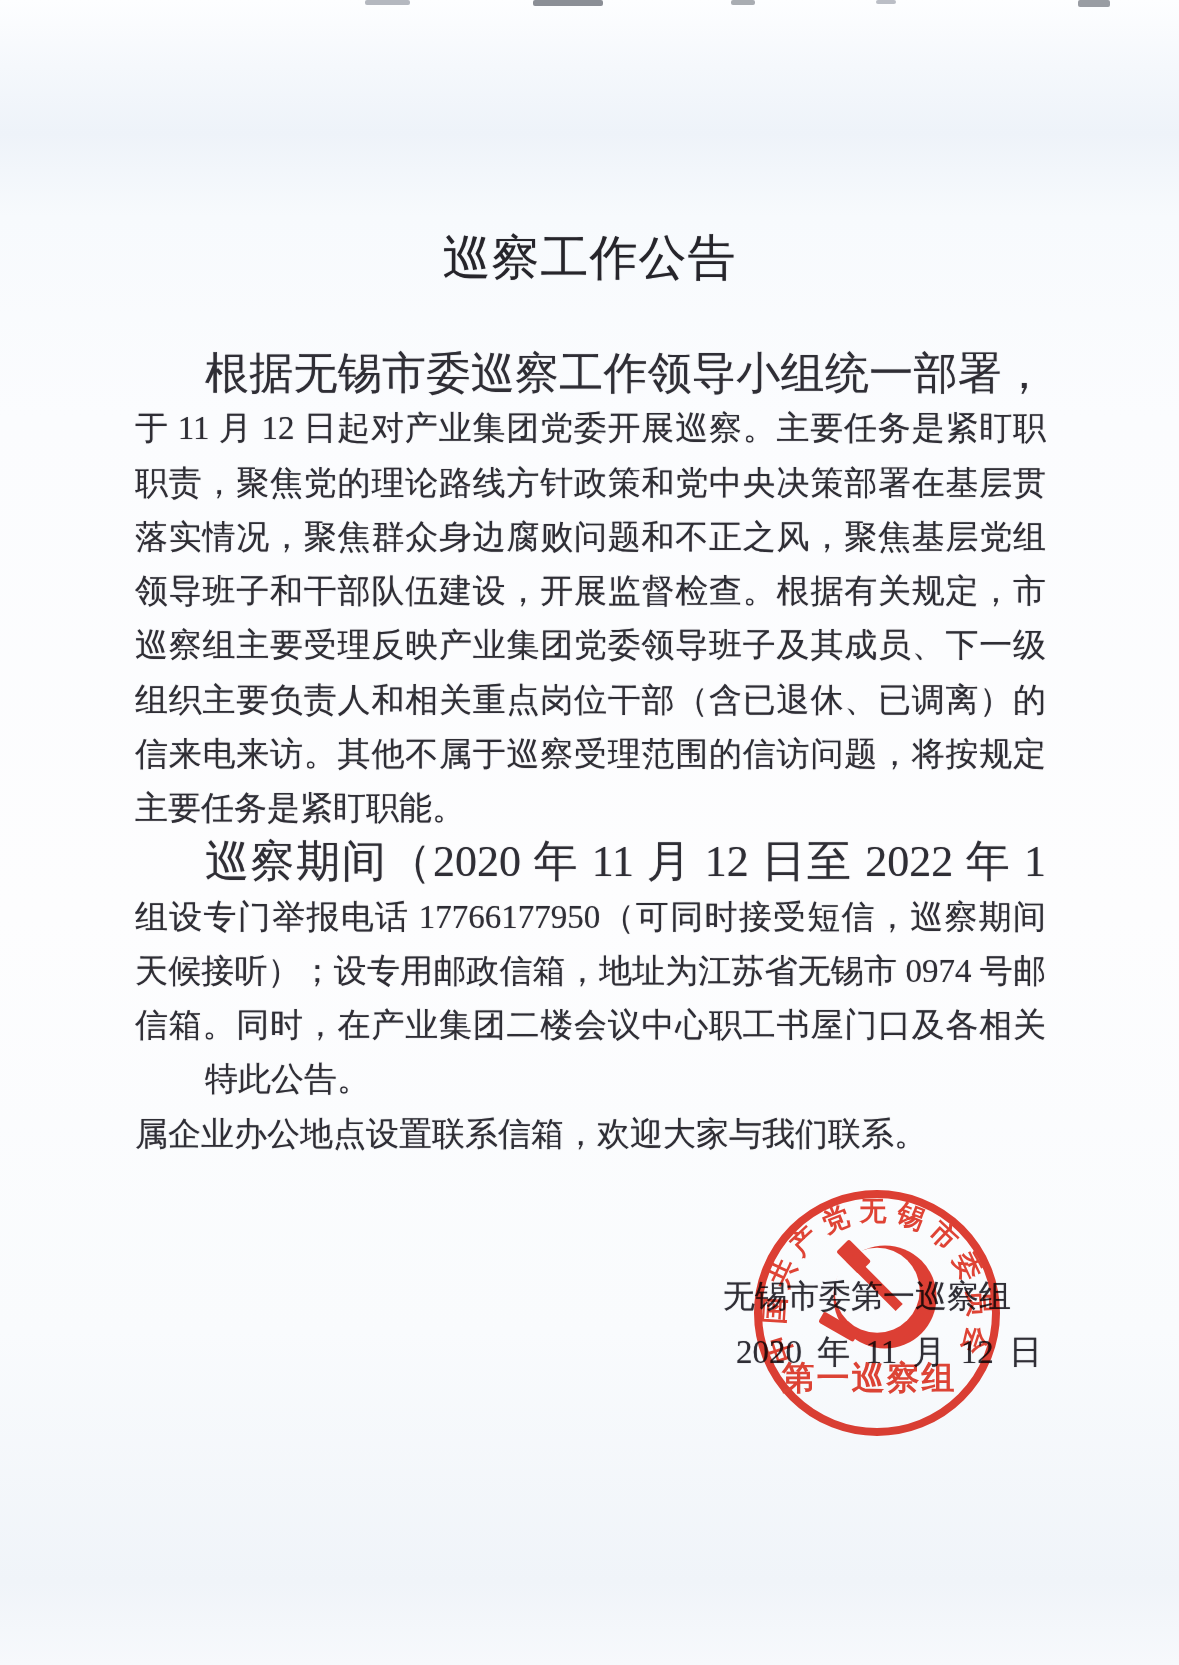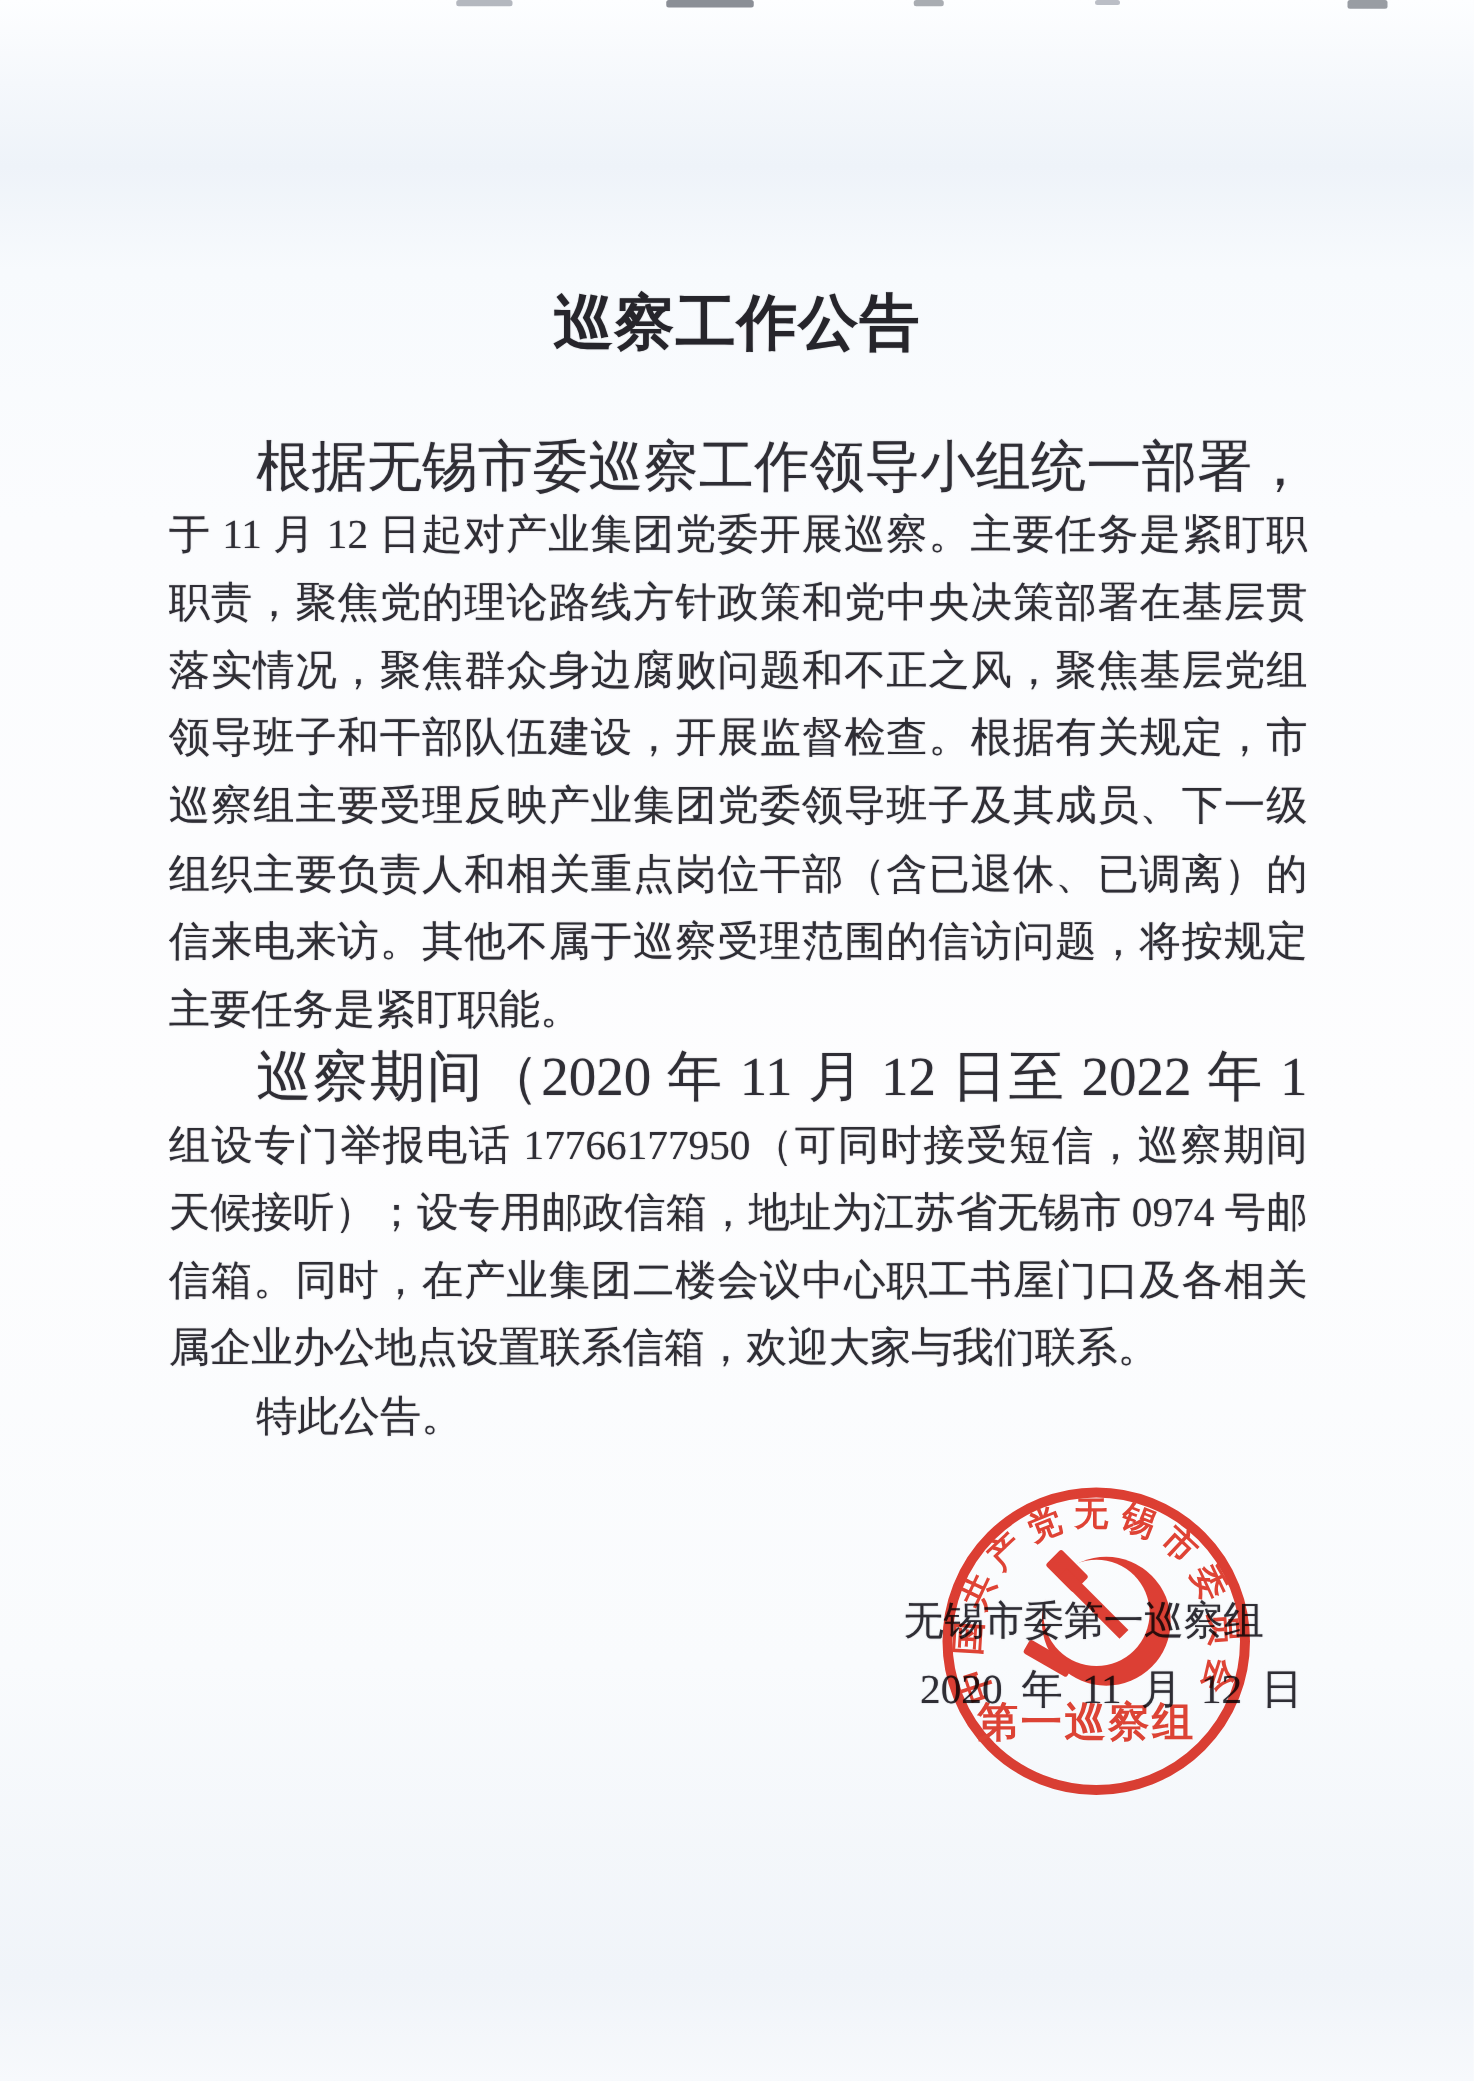--- a/index.html
+++ b/index.html
@@ -19,21 +19,21 @@
   .artifact{position:absolute;top:0;border-radius:2px;}
   .a1{left:365px;width:45px;height:5px;background:#6b7280;opacity:.5;}
   .a2{left:533px;width:70px;height:6px;background:#3f4450;opacity:.6;}
   .a3{left:731px;width:24px;height:5px;background:#565b66;opacity:.5;}
   .a4{left:876px;width:20px;height:4px;background:#6b7280;opacity:.45;}
   .a5{left:1078px;width:32px;height:7px;background:#474c58;opacity:.55;}
 
   .title{
     position:absolute;left:0;top:226px;width:100%;
     margin:0;text-align:center;
-    font-size:48px;font-weight:700;letter-spacing:1px;
+    font-size:48px;font-weight:400;letter-spacing:1px;
     color:#26252b;
     text-shadow:0 0 1px rgba(38,37,43,.45);
   }
   .body-block{
     position:absolute;left:135px;top:347px;width:911px;
     color:#2f2e35;font-size:33px;
     text-shadow:0 0 1px rgba(47,46,60,.5);
   }
   .line{
     height:54.25px;line-height:54.25px;
@@ -95,22 +95,22 @@
     <div class="line full">落实情况，聚焦群众身边腐败问题和不正之风，聚焦基层党组织</div>
     <div class="line full">领导班子和干部队伍建设，开展监督检查。根据有关规定，市委</div>
     <div class="line full">巡察组主要受理反映产业集团党委领导班子及其成员、下一级党</div>
     <div class="line full">组织主要负责人和相关重点岗位干部（含已退休、已调离）的来</div>
     <div class="line full">信来电来访。其他不属于巡察受理范围的信访问题，将按规定转</div>
     <div class="line short">主要任务是紧盯职能。</div>
     <div class="line full indent">巡察期间（2020 年 11 月 12 日至 2022 年 1 月 12 日），巡察</div>
     <div class="line full">组设专门举报电话 17766177950（可同时接受短信，巡察期间全</div>
     <div class="line full">天候接听）；设专用邮政信箱，地址为江苏省无锡市 0974 号邮政</div>
     <div class="line full">信箱。同时，在产业集团二楼会议中心职工书屋门口及各相关下</div>
+    <div class="line short indent">特此公告。</div>
     <div class="line short">属企业办公地点设置联系信箱，欢迎大家与我们联系。</div>
-    <div class="line short indent">特此公告。</div>
   </div>
 
   <div class="sig-org">无锡市委第一巡察组</div>
   <div class="sig-date">2020 年 11 月 12 日</div>
 
   <svg class="stamp" width="260" height="260" viewBox="-130 -130 260 260">
     <defs>
       <mask id="sickle-mask" maskUnits="userSpaceOnUse" x="-60" y="-60" width="120" height="120">
         <rect x="-60" y="-60" width="120" height="120" fill="#fff"></rect>
         <circle cx="-7" cy="-6" r="38" fill="#000"></circle>

